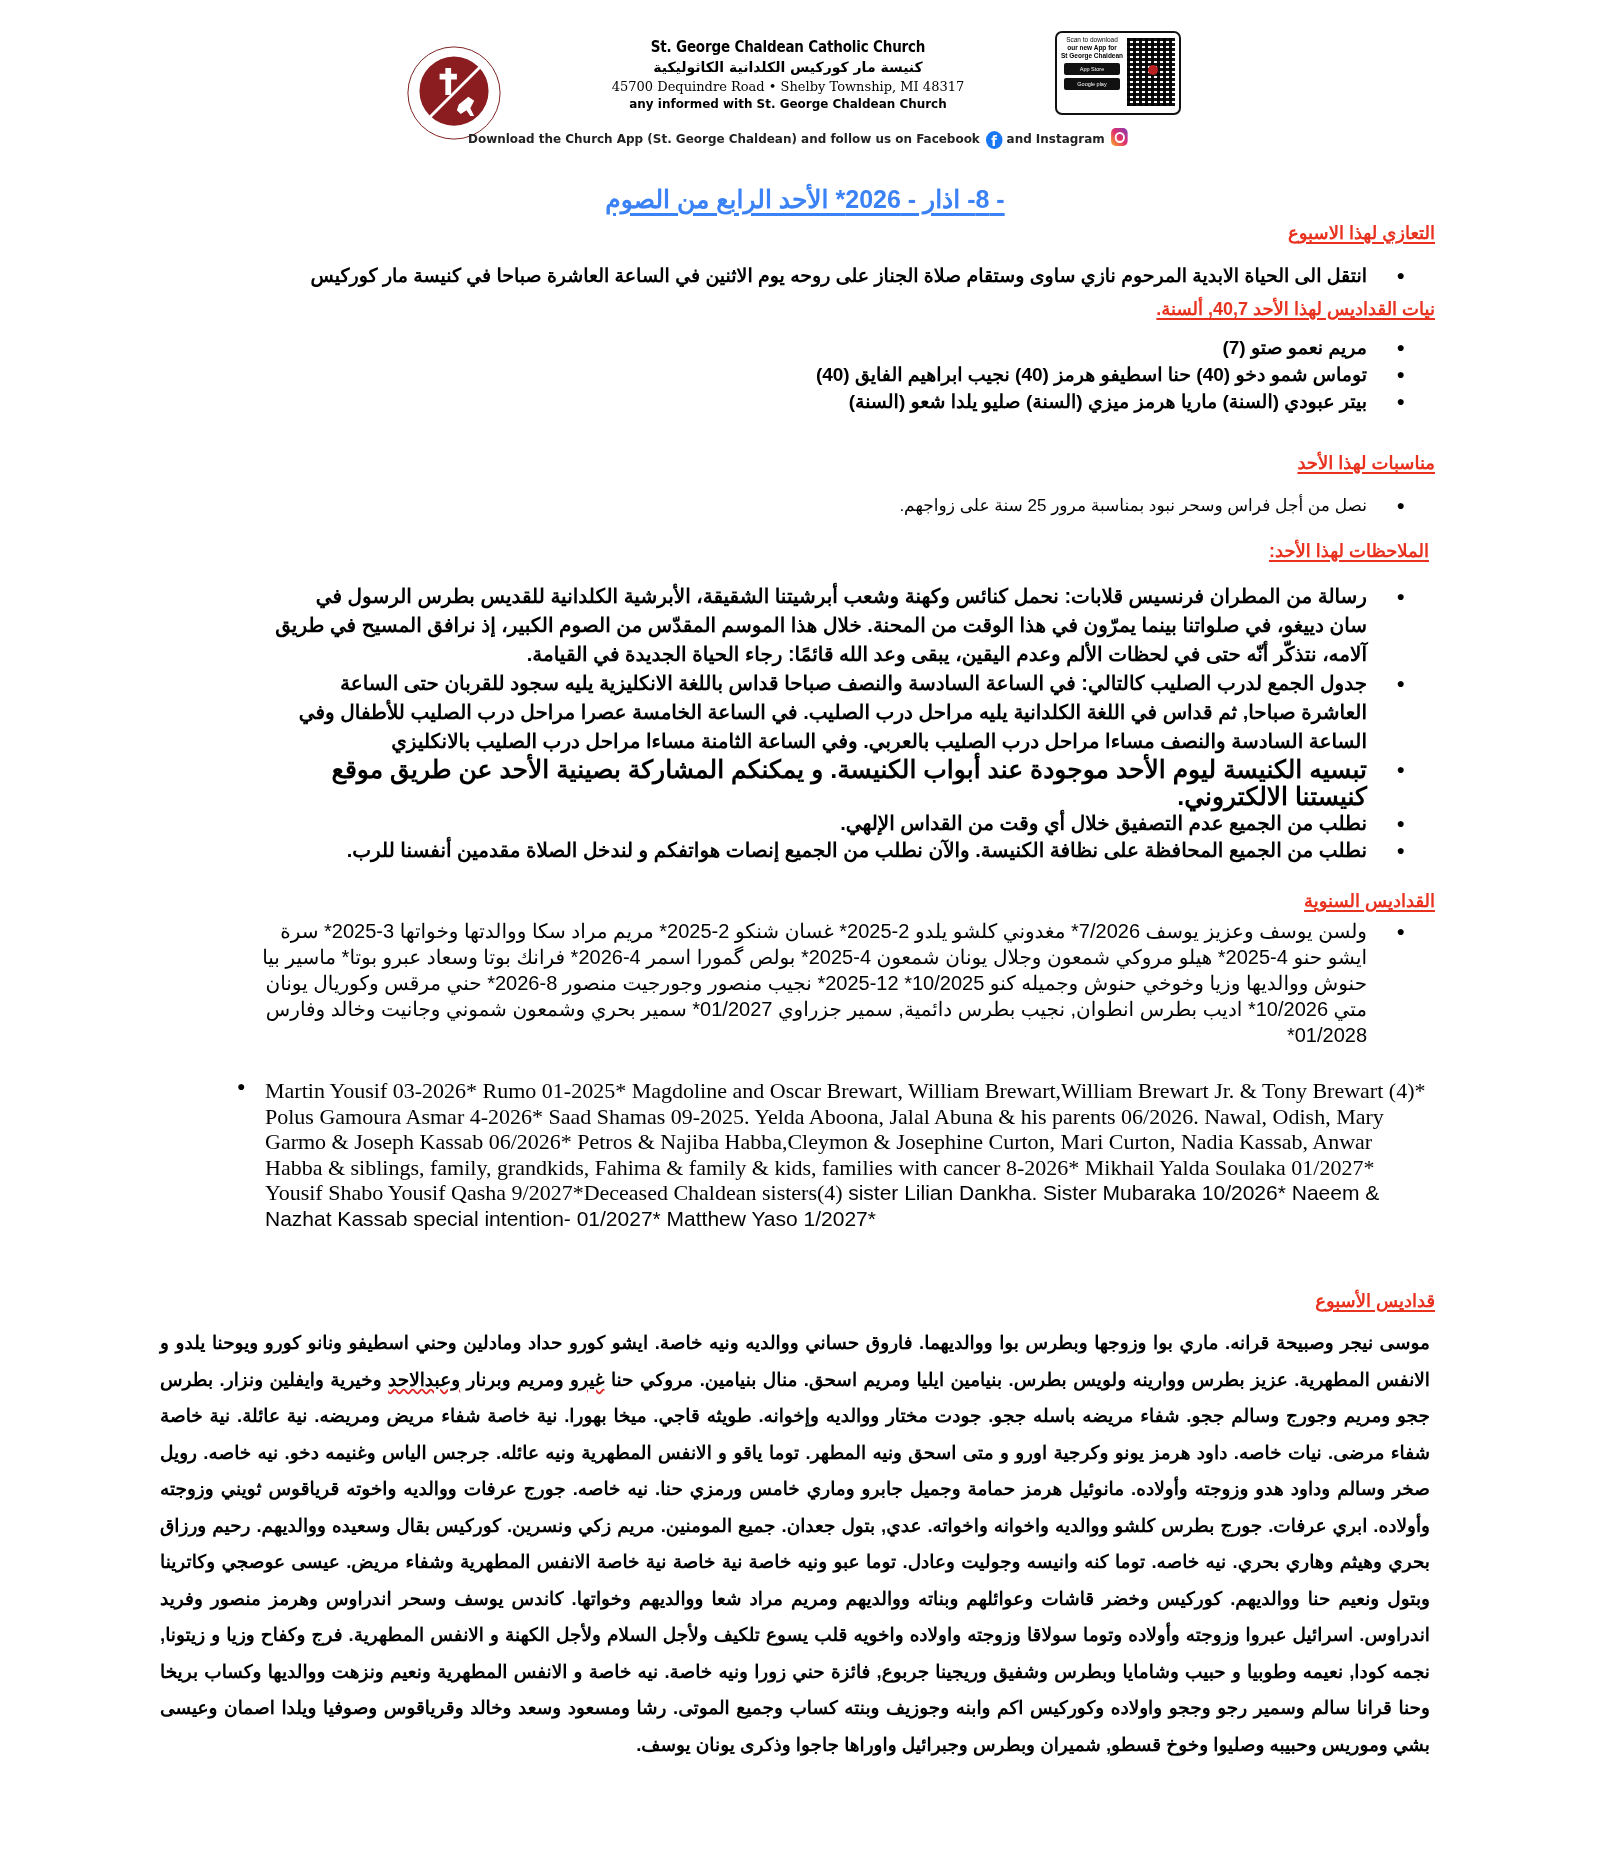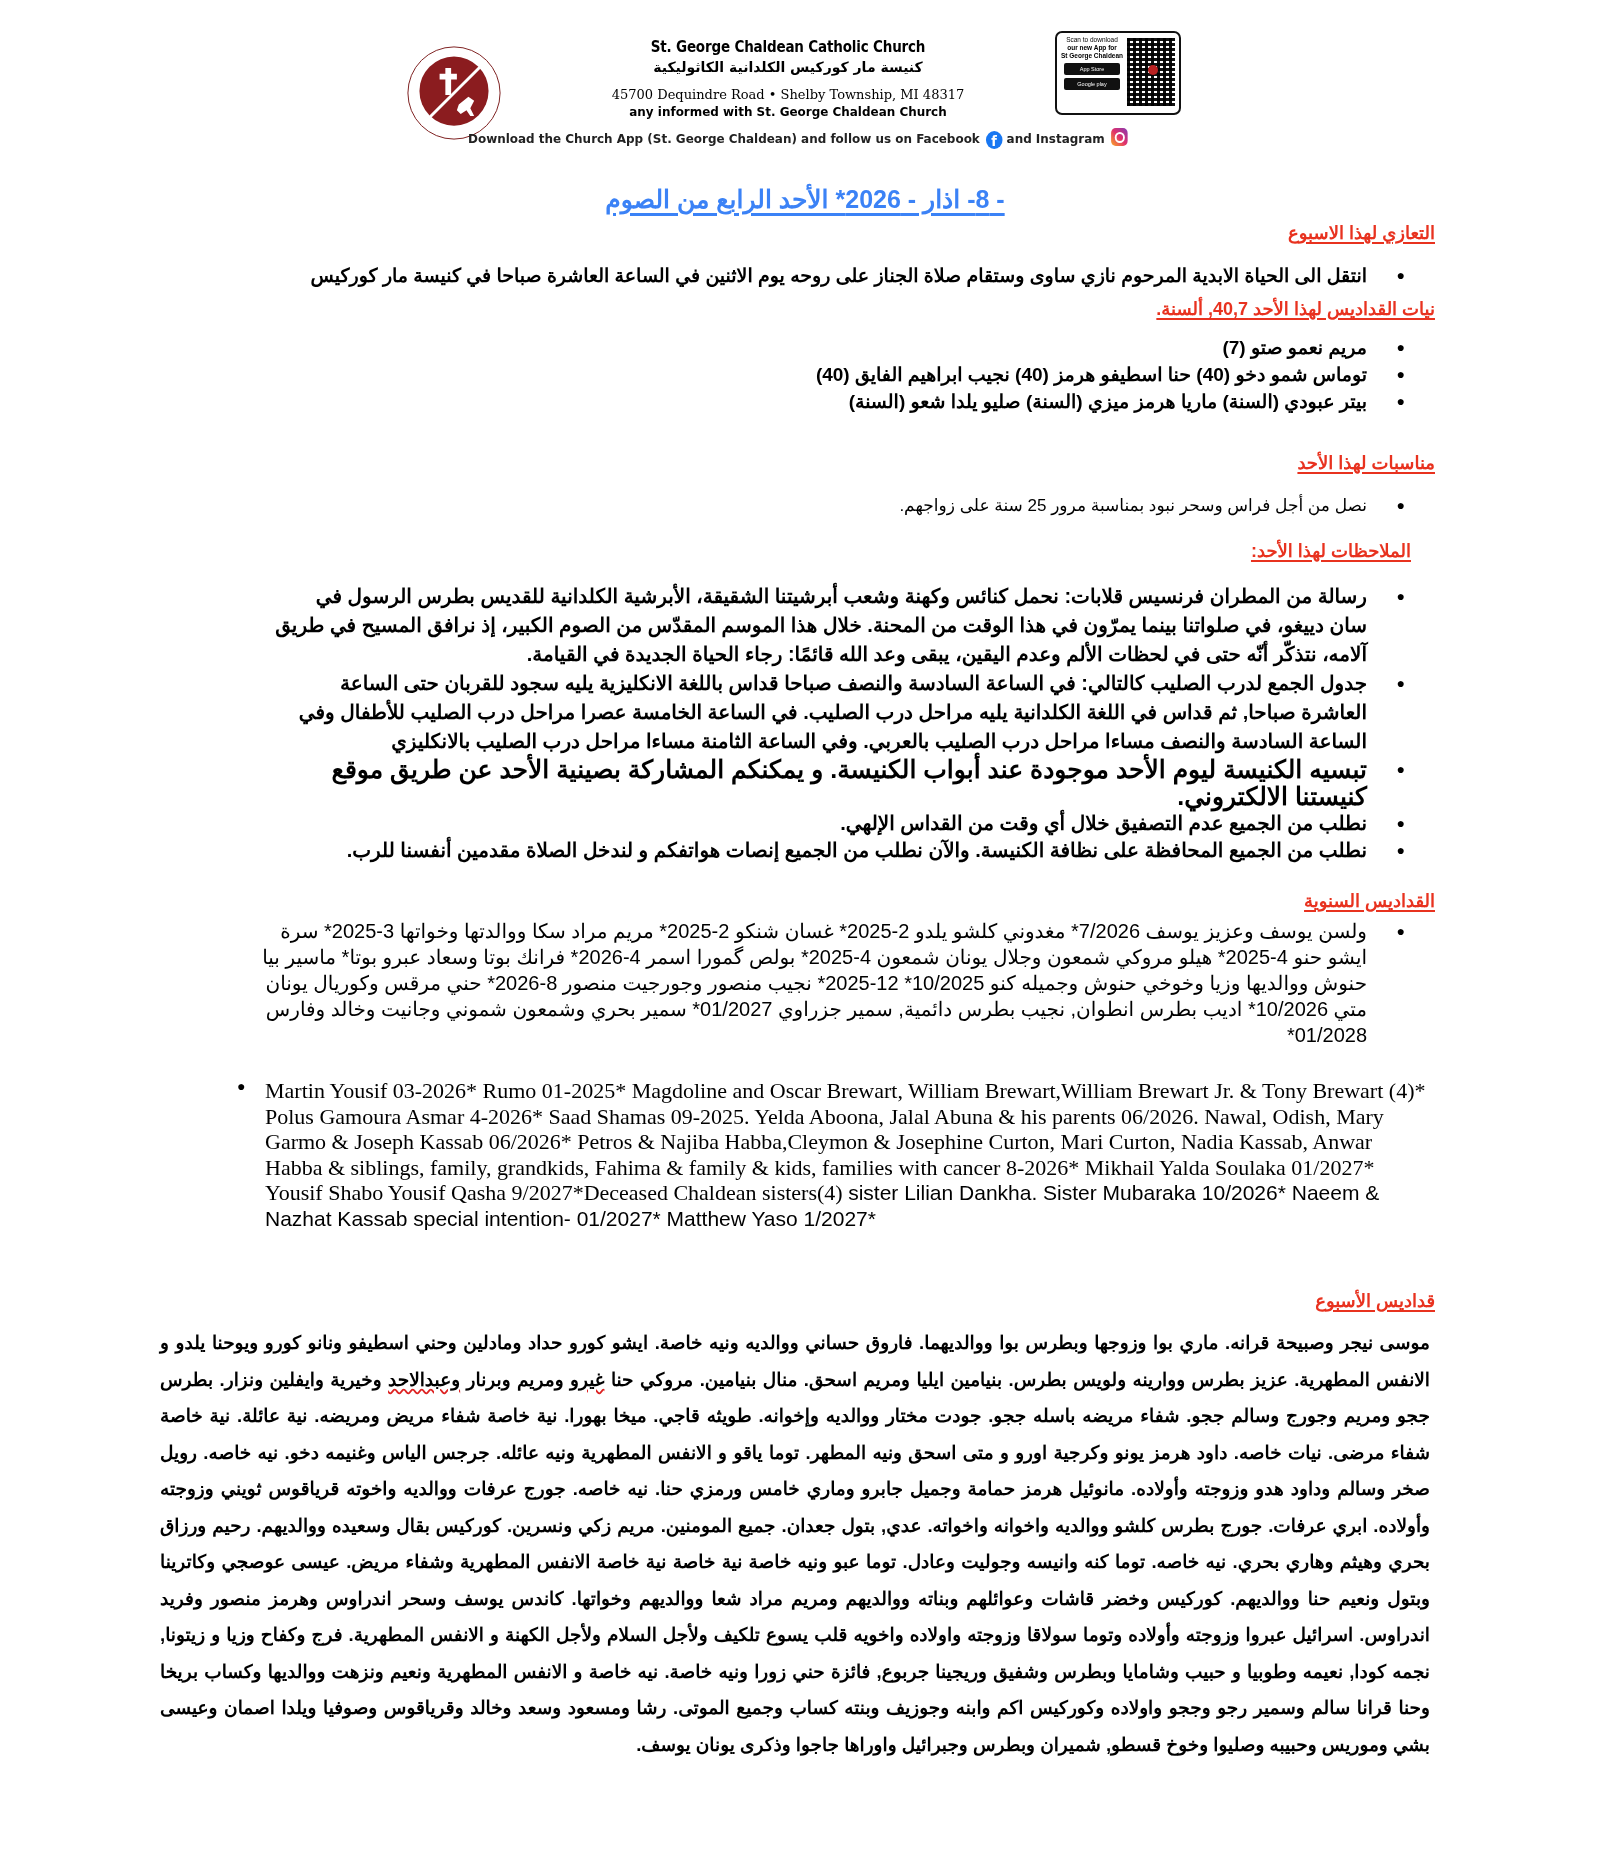--- a/index.html
+++ b/index.html
@@ -2,21 +2,21 @@
 <html><head>
 <meta charset="utf-8">
 <style>
   html, body { margin:0; padding:0; background:#ffffff; }
   body { width:1610px; height:1870px; position:relative; overflow:hidden; color:#000; font-family:"Liberation Sans", sans-serif; }
   .header { position:absolute; left:8px; top:0; width:1610px; height:160px; }
   .logo { position:absolute; left:398px; top:45px; width:96px; height:96px; }
   .hdr-text { position:absolute; left:530px; top:38px; width:500px; text-align:center; }
   .hdr-name { font-family:"DejaVu Sans", sans-serif; font-weight:bold; font-size:15px; transform:scaleX(0.9); letter-spacing:-0.2px; }
   .hdr-arabic { font-family:"DejaVu Sans", sans-serif; font-weight:bold; font-size:14px; margin-top:3px; }
-  .hdr-addr { font-family:"DejaVu Serif", serif; font-size:13px; margin-top:12px; }
+  .hdr-addr { font-family:"DejaVu Serif", serif; font-size:13px; margin-top:4px; }
   .hdr-inform { font-family:"DejaVu Sans", sans-serif; font-weight:bold; font-size:13px; margin-top:2px; transform:scaleX(0.92); }
   .hdr-download { position:absolute; left:460px; top:128px; font-family:"DejaVu Sans", sans-serif; font-size:13px; font-weight:bold; color:#222; white-space:nowrap; transform-origin:left center; transform:scaleX(0.92); }
   .fb-icon { display:inline-block; width:18px; height:18px; border-radius:50%; background:#1877f2; color:#fff; text-align:center; font-size:14px; line-height:20px; font-weight:bold; vertical-align:-3px; margin-left:2px; }
   .ig-icon { display:inline-block; width:18px; height:18px; border-radius:5px; background:linear-gradient(45deg,#f9a825,#e1306c,#833ab4); vertical-align:-3px; position:relative; margin-left:2px; }
   .ig-icon::after { content:""; position:absolute; left:4px; top:4px; width:7px; height:7px; border:2px solid #fff; border-radius:50%; }
   .qr-box { position:absolute; left:1047px; top:31px; width:122px; height:80px; border:2.5px solid #111; border-radius:7px; background:#fff; }
   .qr-left { position:absolute; left:3px; top:3px; width:64px; font-size:6.5px; text-align:center; line-height:8px; }
   .qr-left .bold { font-weight:bold; }
   .store-btn { width:56px; height:12px; background:#111; color:#fff; font-size:5.5px; line-height:12px; margin:3px auto 0; border-radius:2px; }
   .qr-code { position:absolute; right:4px; top:5px; width:48px; height:68px; background:
@@ -96,21 +96,21 @@
 </div>
 
 <div class="content" style="top:452px;">
   <div class="sec-h">مناسبات لهذا الأحد</div>
   <ul class="ar" style="margin-top:18px;">
     <li style="font-weight:normal;font-size:17px;">نصل من أجل فراس وسحر نبود بمناسبة مرور 25 سنة على زواجهم.</li>
   </ul>
 </div>
 
 <div class="content" style="top:540px;">
-  <div class="sec-h" style="margin-right:24px;">الملاحظات لهذا الأحد:</div>
+  <div class="sec-h" style="margin-right:6px;">الملاحظات لهذا الأحد:</div>
   <ul class="ar" style="margin-top:20px; width:1160px; margin-right:0;">
     <li style="font-size:20px; line-height:29px;">رسالة من المطران فرنسيس قلابات: نحمل كنائس وكهنة وشعب أبرشيتنا الشقيقة، الأبرشية الكلدانية للقديس بطرس الرسول في سان دييغو، في صلواتنا بينما يمرّون في هذا الوقت من المحنة. خلال هذا الموسم المقدّس من الصوم الكبير، إذ نرافق المسيح في طريق آلامه، نتذكّر أنّه حتى في لحظات الألم وعدم اليقين، يبقى وعد الله قائمًا: رجاء الحياة الجديدة في القيامة.</li>
     <li style="font-size:20px; line-height:29px;">جدول الجمع لدرب الصليب كالتالي: في الساعة السادسة والنصف صباحا قداس باللغة الانكليزية يليه سجود للقربان حتى الساعة العاشرة صباحا, ثم قداس في اللغة الكلدانية يليه مراحل درب الصليب. في الساعة الخامسة عصرا مراحل درب الصليب للأطفال وفي الساعة السادسة والنصف مساءا مراحل درب الصليب بالعربي. وفي الساعة الثامنة مساءا مراحل درب الصليب بالانكليزي</li>
     <li style="font-size:25px; line-height:27px;">تبسيه الكنيسة ليوم الأحد موجودة عند أبواب الكنيسة. و يمكنكم المشاركة بصينية الأحد عن طريق موقع كنيستنا الالكتروني.</li>
     <li style="font-size:20px; line-height:27px;">نطلب من الجميع عدم التصفيق خلال أي وقت من القداس الإلهي.</li>
     <li style="font-size:20px; line-height:27px;">نطلب من الجميع المحافظة على نظافة الكنيسة. والآن نطلب من الجميع إنصات هواتفكم و لندخل الصلاة مقدمين أنفسنا للرب.</li>
   </ul>
 </div>
 
 <div class="content" style="top:890px;">

